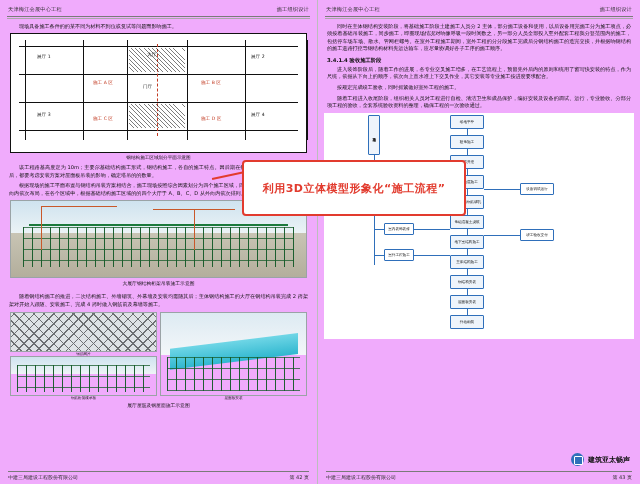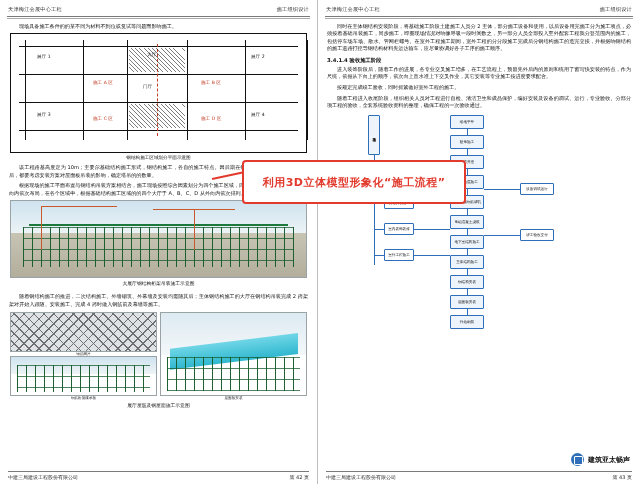--- a/index.html
+++ b/index.html
@@ -10,21 +10,21 @@
     overflow:hidden;
   }
   .spread{
     position:relative;
     width:640px;height:484px;
     display:flex;
     background:#d8d8d8;
   }
   .page{
     position:relative;
-    background:#ffffff;
+    background:#f0abfc;
     height:484px;
     box-sizing:border-box;
     overflow:hidden;
   }
   .page.left{width:318px;border-right:1px solid #bdbdbd;}
   .page.right{width:322px;}
 
   
   .pg-header{
     position:relative;
@@ -407,19 +407,19 @@
     <div class="footer">
       <div class="fline"></div>
       <div class="frow">
         <span>中建三局建设工程股份有限公司</span>
         <span>第 43 页</span>
       </div>
     </div>
   </div>
 
   <div class="callout-line" style="left:212px;top:178px;width:36px;transform:rotate(-12deg);"></div>
-  <div class="callout" style="left:242px;top:160px;width:224px;height:44px;">
+  <div class="callout" style="left:242px;top:160px;width:224px;height:56px;">
     <span>利用3D立体模型形象化“施工</span>
       <br>
     <span>流程”</span>
   </div>
 
 </div>
 
 </body></html>

